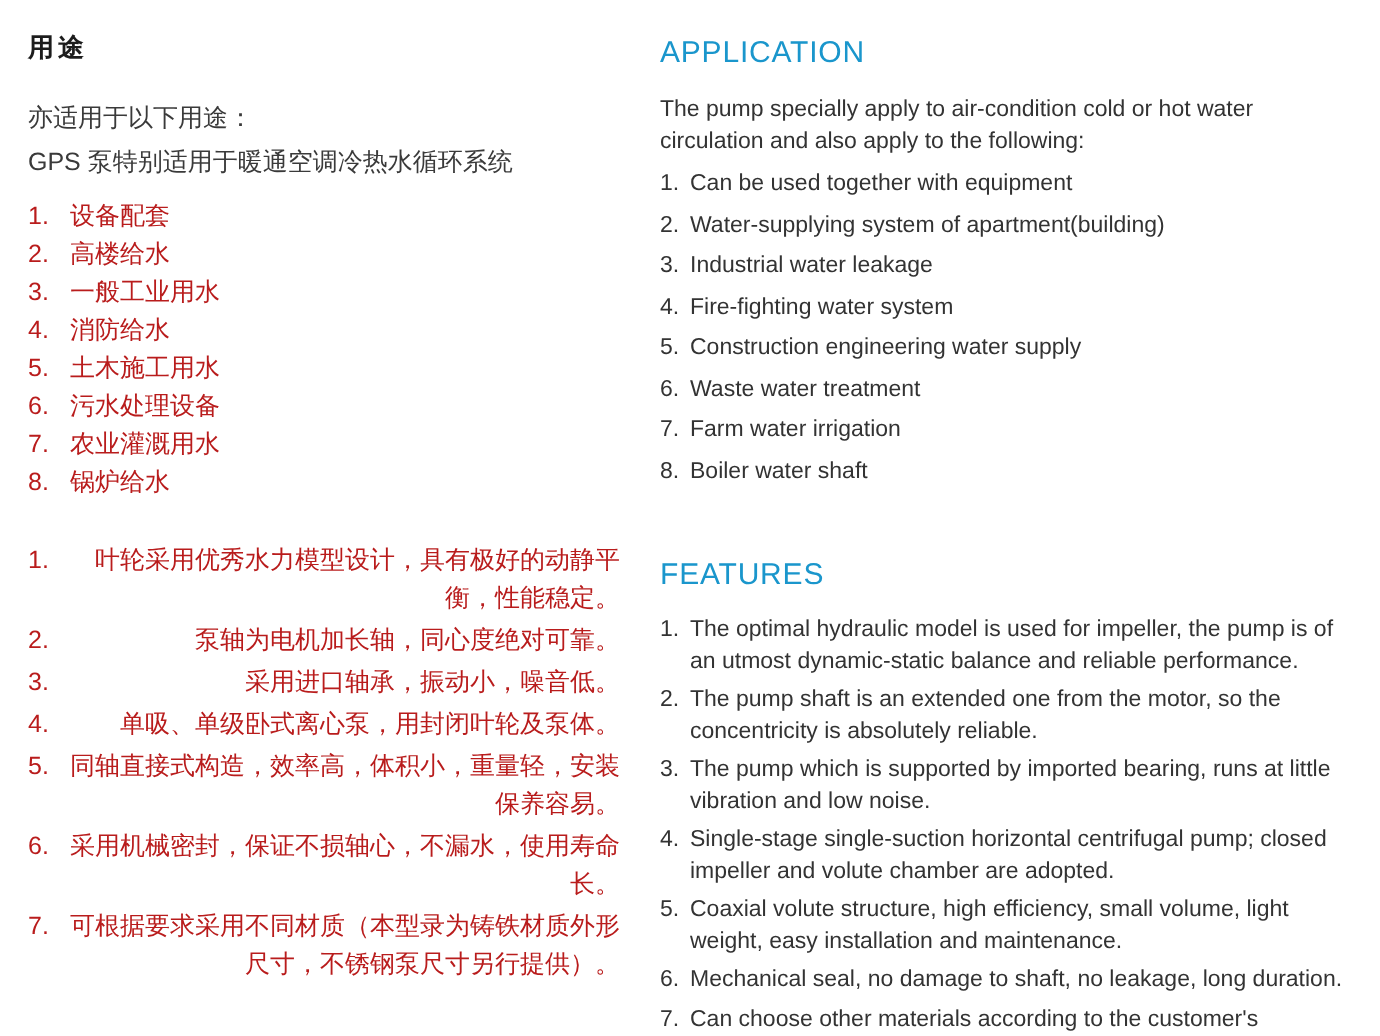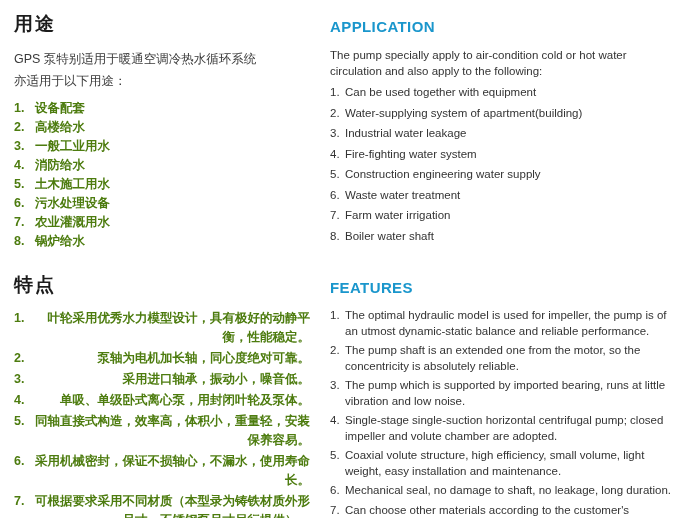--- a/index.html
+++ b/index.html
@@ -16,31 +16,31 @@
     padding: 10px 14px 0 14px;
   }
   .grid {
     display: grid;
     grid-template-columns: 296px 342px;
     column-gap: 20px;
     row-gap: 20px;
   }
   
   .h-cn {
-    font-size: 19px;
+    font-size: 13px;
     font-weight: 700;
     color: #1c1c1c;
     letter-spacing: 2px;
     line-height: 24px;
     margin: 2px 0 12px 0;
   }
   
   .h-en {
     font-size: 15px;
-    font-weight: 700;
+    font-weight: 400;
     color: #1a96cc;
     letter-spacing: 0.4px;
     line-height: 20px;
     margin: 7px 0 10px 0;
   }
   .intro-cn {
     font-size: 12.5px;
     line-height: 22px;
     color: #3a3a3a;
   }
@@ -60,43 +60,42 @@
     content: counter(n) ".";
     position: absolute;
     left: 0;
     top: 0;
   }
   .list-cn { margin-top: 7px; }
   .list-cn li {
     font-size: 12.5px;
     line-height: 19px;
     padding-left: 21px;
-    color: #4d7c0f;
-    font-weight: bold;
+    color: #b91c1c;
   }
   .list-cn.features { margin-top: 0; }
   .list-cn.features li { margin-bottom: 2px; text-align: right; }
   .list-en li {
     font-size: 11.5px;
     line-height: 15.5px;
     padding-left: 15px;
   }
   .list-en.app li { margin-bottom: 5px; }
   .list-en.features li { margin-bottom: 4px; }
 </style>
 </head>
 <body>
 
 <div class="page">
   <div class="grid">
 
     <section class="col">
       <h2 class="h-cn">用途</h2>
+      <p class="intro-cn">亦适用于以下用途：</p>
       <p class="intro-cn">GPS 泵特别适用于暖通空调冷热水循环系统</p>
-      <p class="intro-cn">亦适用于以下用途：</p>
       <ol class="list-cn">
         <li>设备配套</li>
         <li>高楼给水</li>
         <li>一般工业用水</li>
         <li>消防给水</li>
         <li>土木施工用水</li>
         <li>污水处理设备</li>
         <li>农业灌溉用水</li>
         <li>锅炉给水</li>
       </ol>
@@ -111,21 +110,20 @@
         <li>Industrial water leakage</li>
         <li>Fire-fighting water system</li>
         <li>Construction engineering water supply</li>
         <li>Waste water treatment</li>
         <li>Farm water irrigation</li>
         <li>Boiler water shaft</li>
       </ol>
     </section>
 
     <section class="col">
-      <h2 class="h-cn">特点</h2>
       <ol class="list-cn features">
         <li>叶轮采用优秀水力模型设计，具有极好的动静平衡，性能稳定。</li>
         <li>泵轴为电机加长轴，同心度绝对可靠。</li>
         <li>采用进口轴承，振动小，噪音低。</li>
         <li>单吸、单级卧式离心泵，用封闭叶轮及泵体。</li>
         <li>同轴直接式构造，效率高，体积小，重量轻，安装保养容易。</li>
         <li>采用机械密封，保证不损轴心，不漏水，使用寿命长。</li>
         <li>可根据要求采用不同材质（本型录为铸铁材质外形尺寸，不锈钢泵尺寸另行提供）。</li>
       </ol>
     </section>

